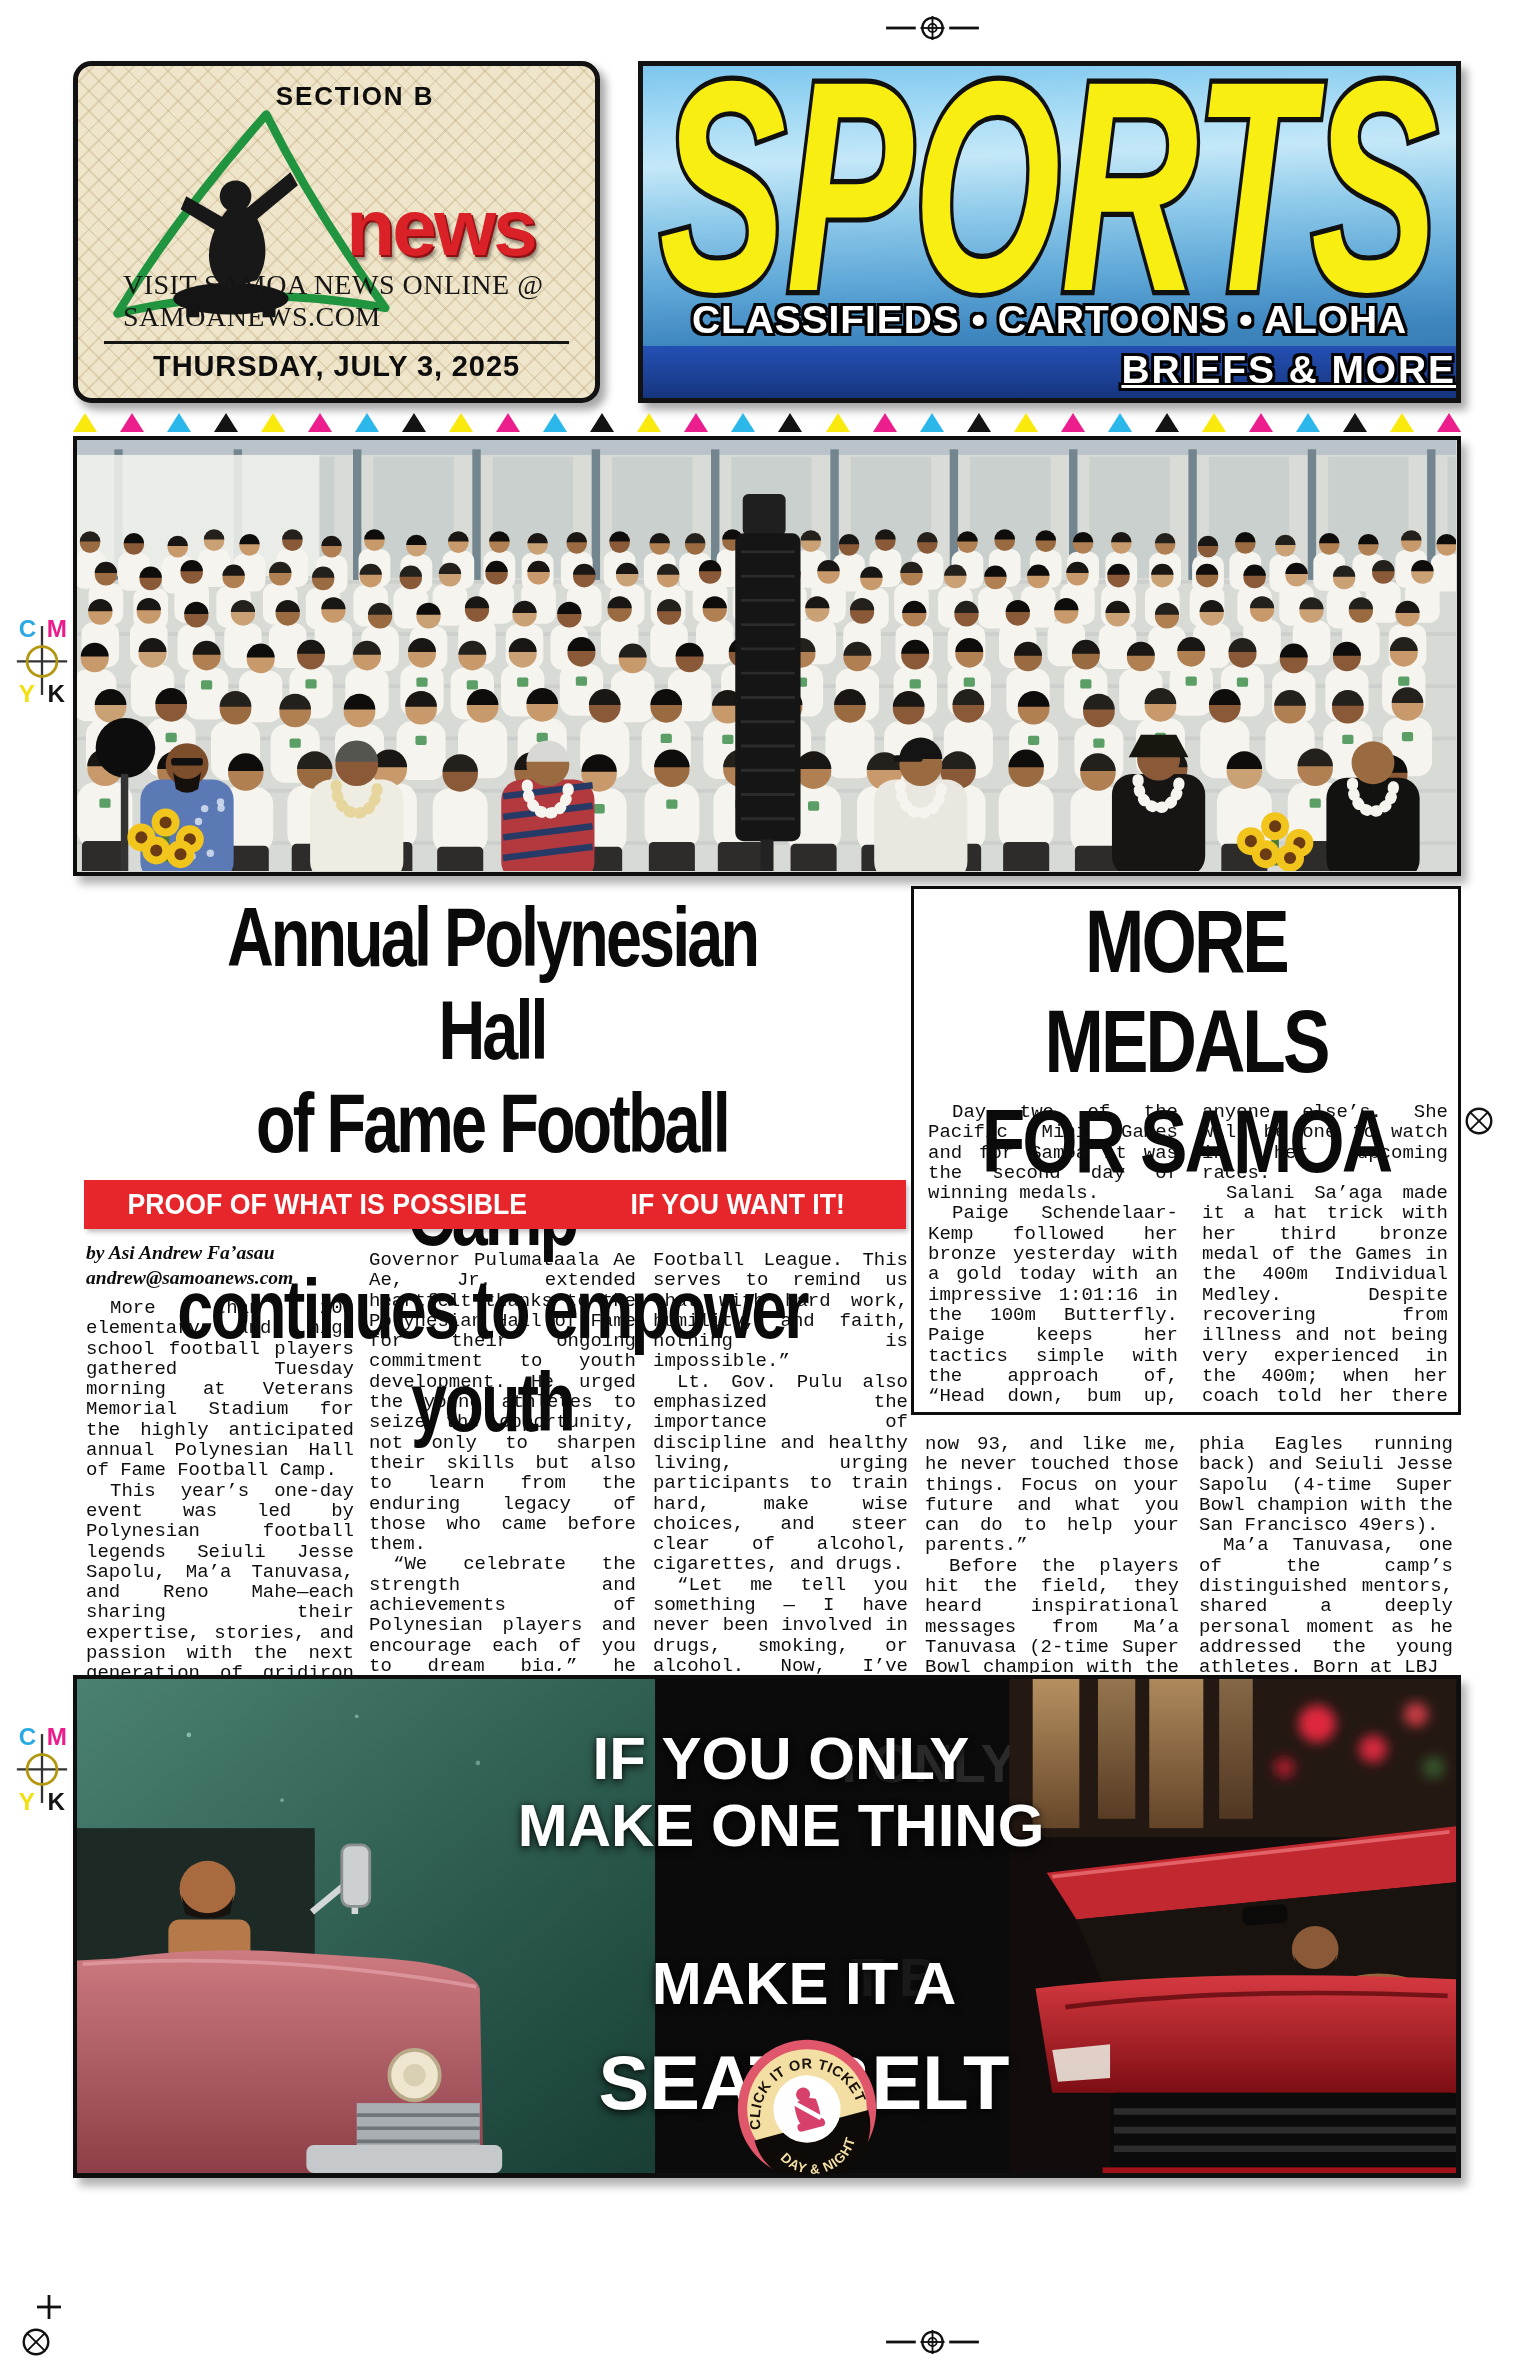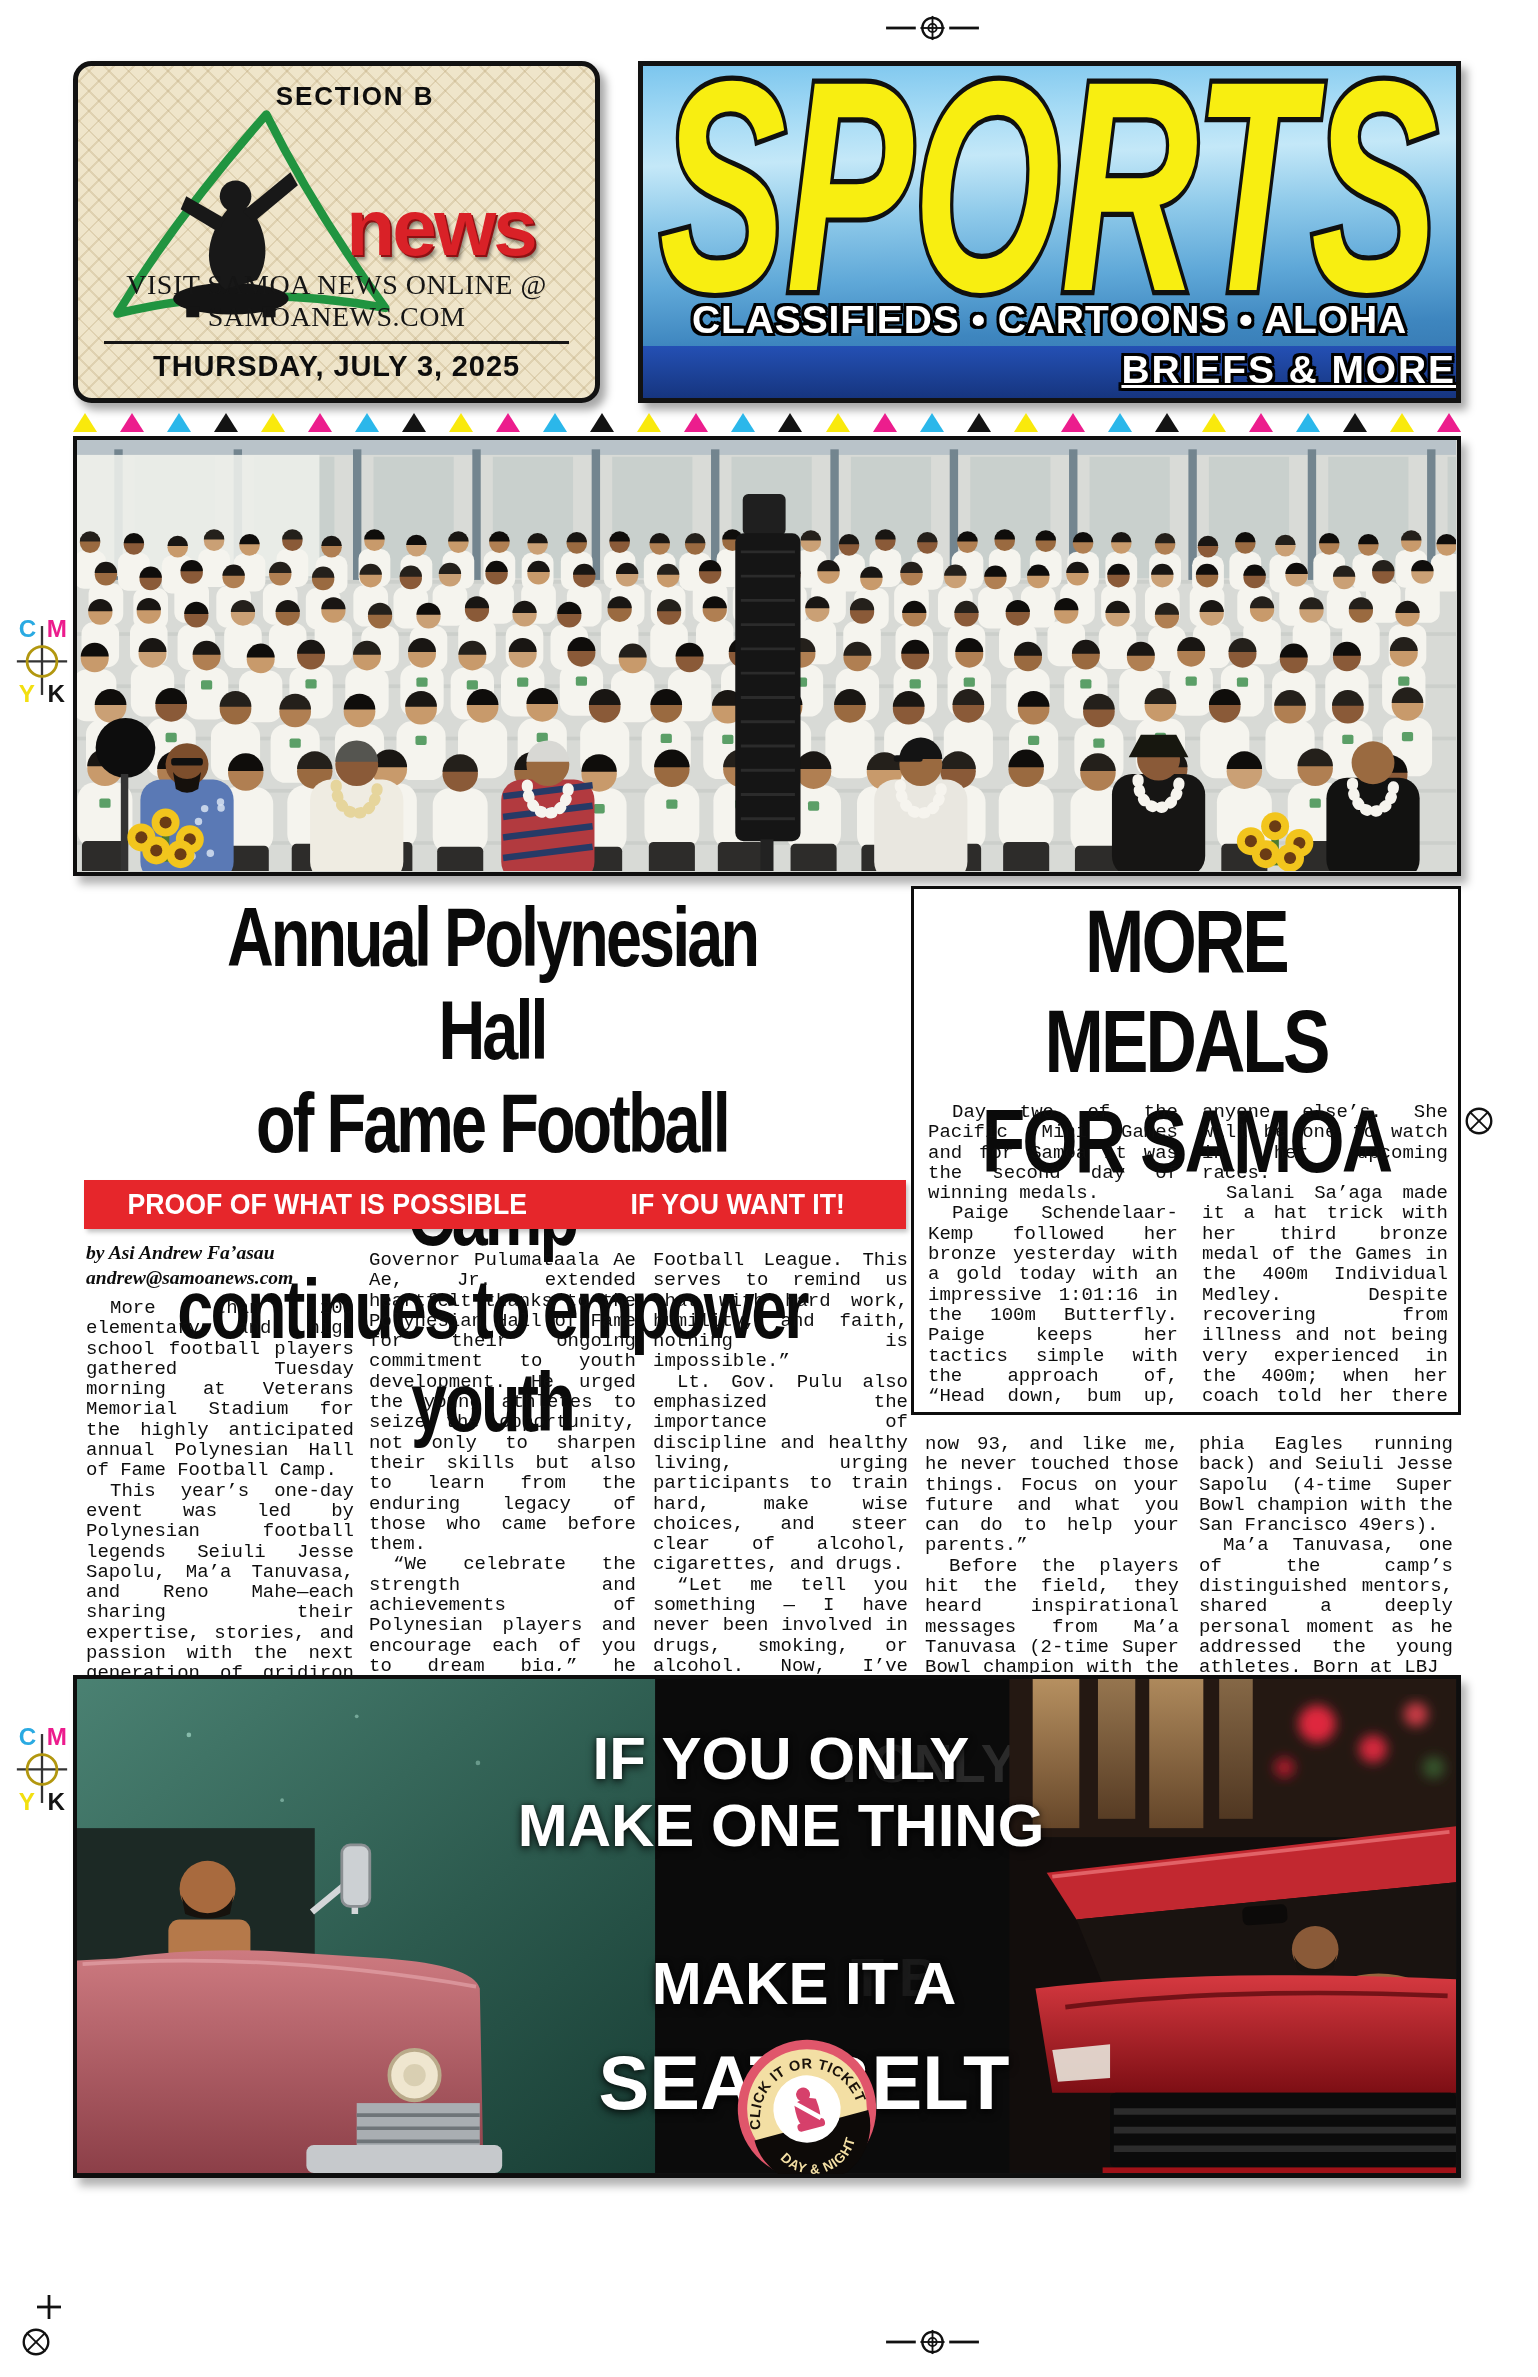--- a/index.html
+++ b/index.html
@@ -15,22 +15,22 @@
       repeating-linear-gradient(45deg,rgba(186,164,118,.30) 0 1.9px,transparent 1.9px 14px),
       repeating-linear-gradient(-45deg,rgba(186,164,118,.30) 0 1.9px,transparent 1.9px 14px);
     box-shadow:5.6px 6.5px 8.4px rgba(0,0,0,.35);}
   .section-b{position:absolute;top:15px;left:0;width:100%;text-align:center;
     font:bold 26px "Liberation Sans",sans-serif;letter-spacing:1.9px;color:#0d0d0d;padding-left:37px;box-sizing:border-box;}
   #logo-wrap{position:absolute;left:5.6px;top:41px;width:541px;height:207px;}
   #logo-svg{position:absolute;left:5.6px;top:0;}
   .logo-word{position:absolute;left:175px;top:15px;width:364px;text-align:center;
     font:bold 80px/69px "Liberation Sans",sans-serif;letter-spacing:-2.8px;color:#d92127;
     text-shadow:1.9px 1.9px 0 #8d1113,3.7px 4.7px 3.7px rgba(0,0,0,.4);}
-  .visit-line{position:absolute;bottom:65px;left:0;width:100%;text-align:center;
-    font:28px "Liberation Serif",serif;color:#151515;letter-spacing:0.5px;}
+  .visit-line{position:absolute;bottom:65px;left:0;width:100%;
+    font:28px "Liberation Serif",serif;color:#151515;letter-spacing:0.5px;padding-left:45px;}
   .mast-rule{position:absolute;bottom:54px;left:5%;width:90%;height:2.8px;background:#151515;}
   .date-line{position:absolute;bottom:15px;left:0;width:100%;text-align:center;
     font:bold 29px "Liberation Sans",sans-serif;color:#0d0d0d;letter-spacing:0.9px;}
 
   
   #sports{left:638px;top:61px;width:823px;height:342px;box-sizing:border-box;border:5.6px solid #121212;
     overflow:hidden;box-shadow:5.6px 6.5px 8.4px rgba(0,0,0,.35);
     background:linear-gradient(178deg,#7cc6ee 0%,#a6dbf5 16%,#c4e8f8 28%,#8fcaea 44%,#5fa8d8 62%,#3e86bf 78%,#2f6da6 100%);}
   #sports-title-svg{position:absolute;left:0;top:-5.6px;}
   .sports-sub1{position:absolute;bottom:56px;left:0;width:100%;text-align:center;

